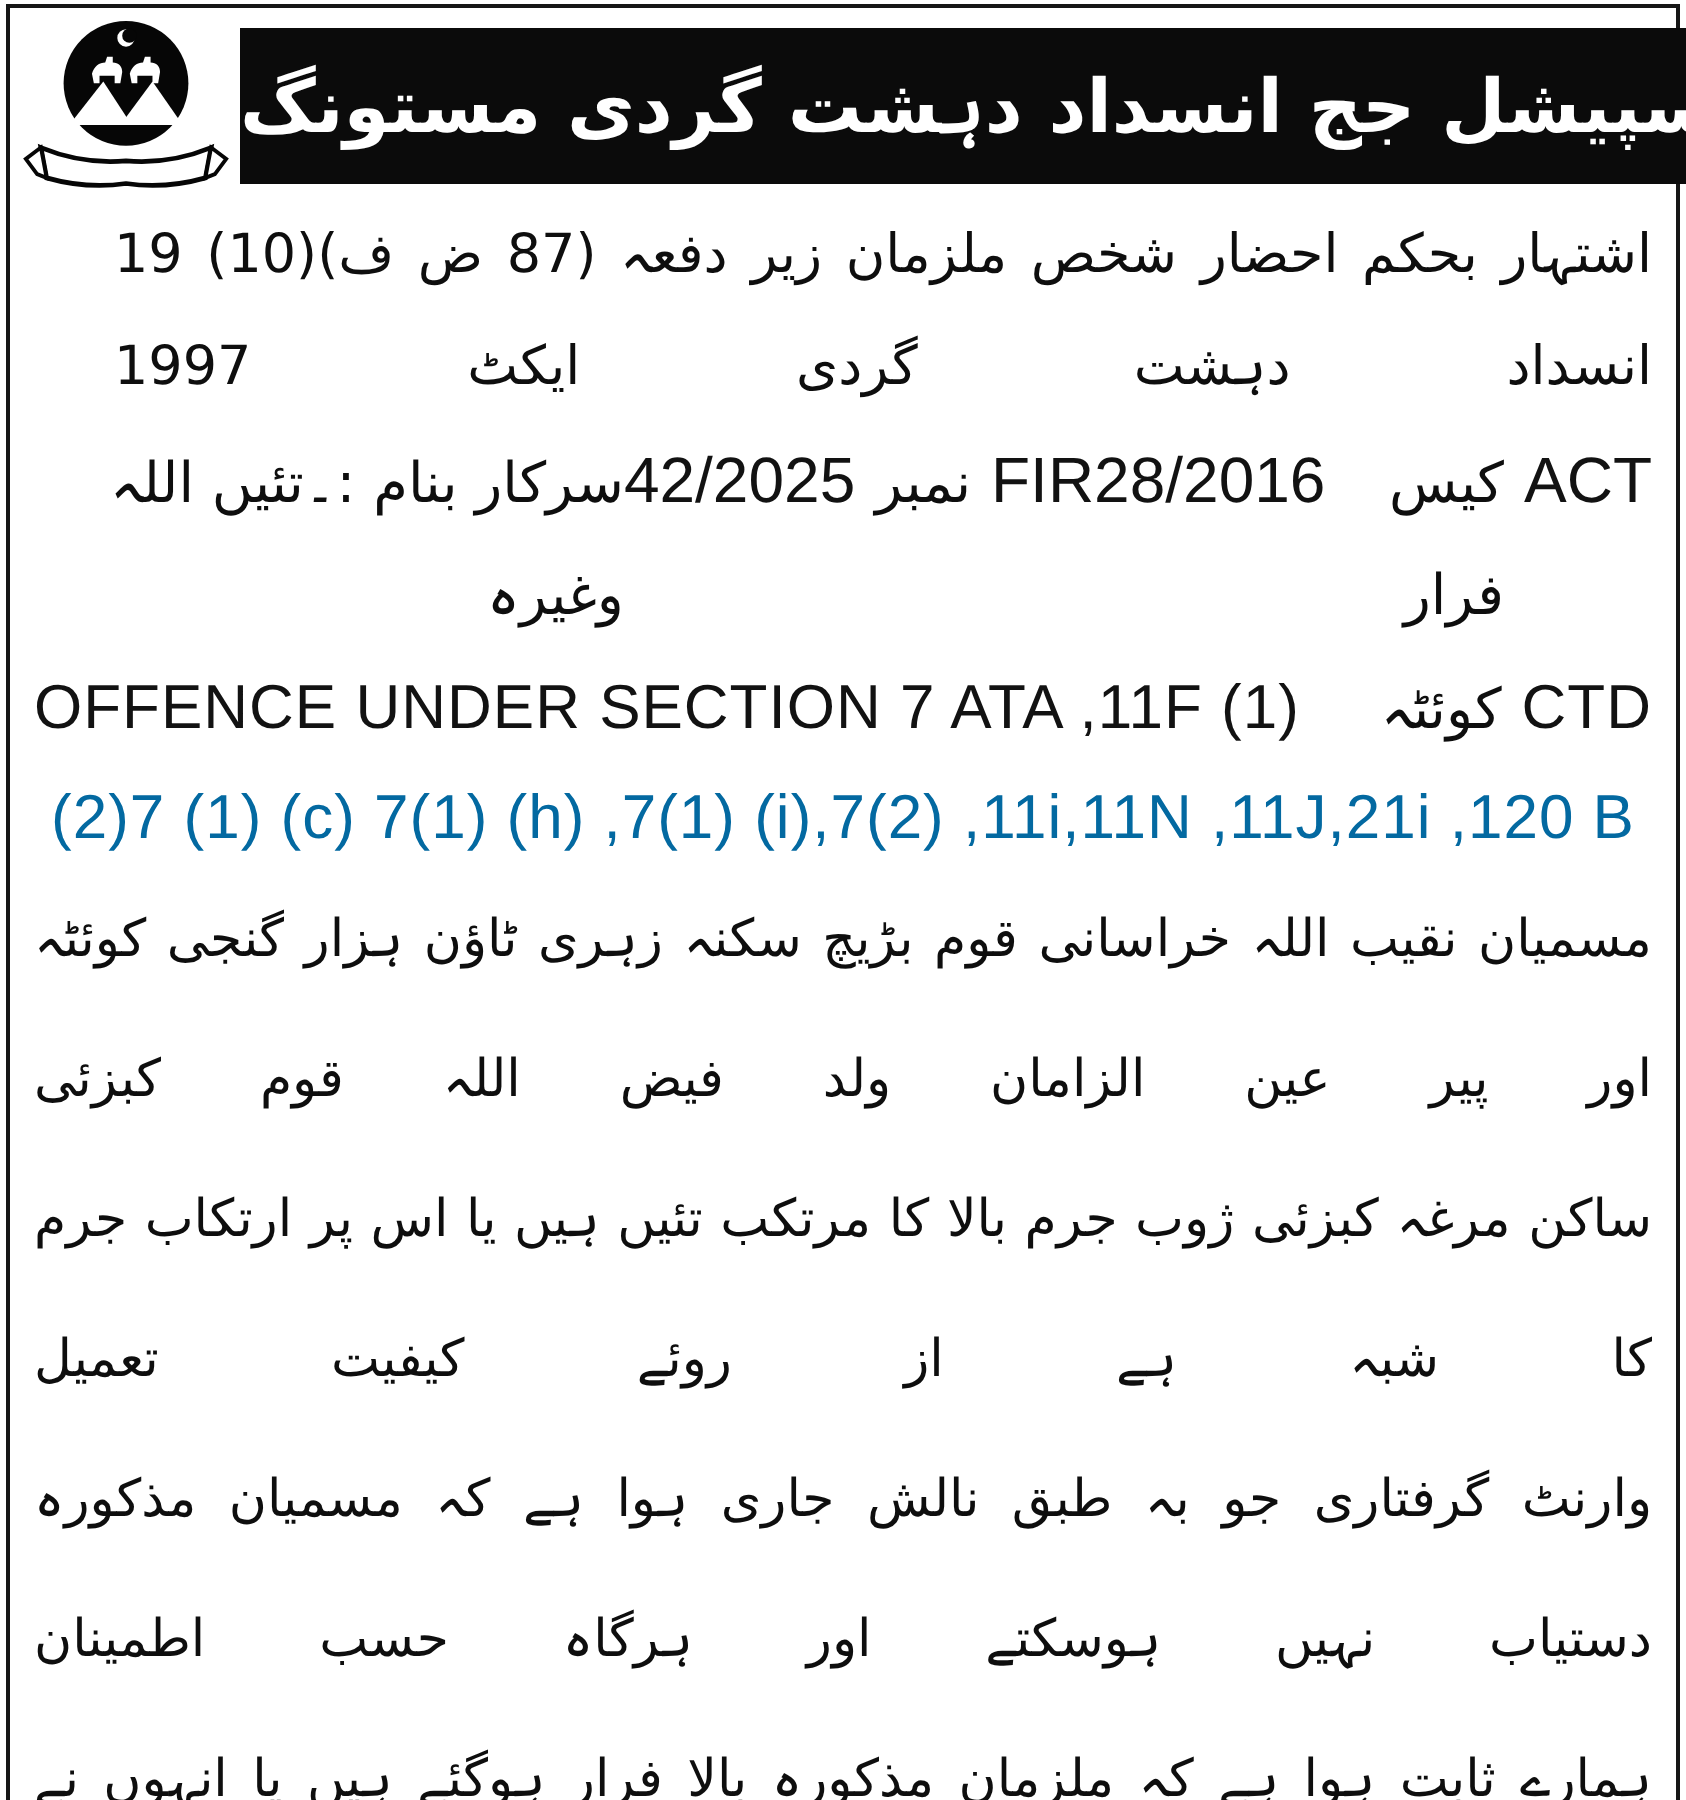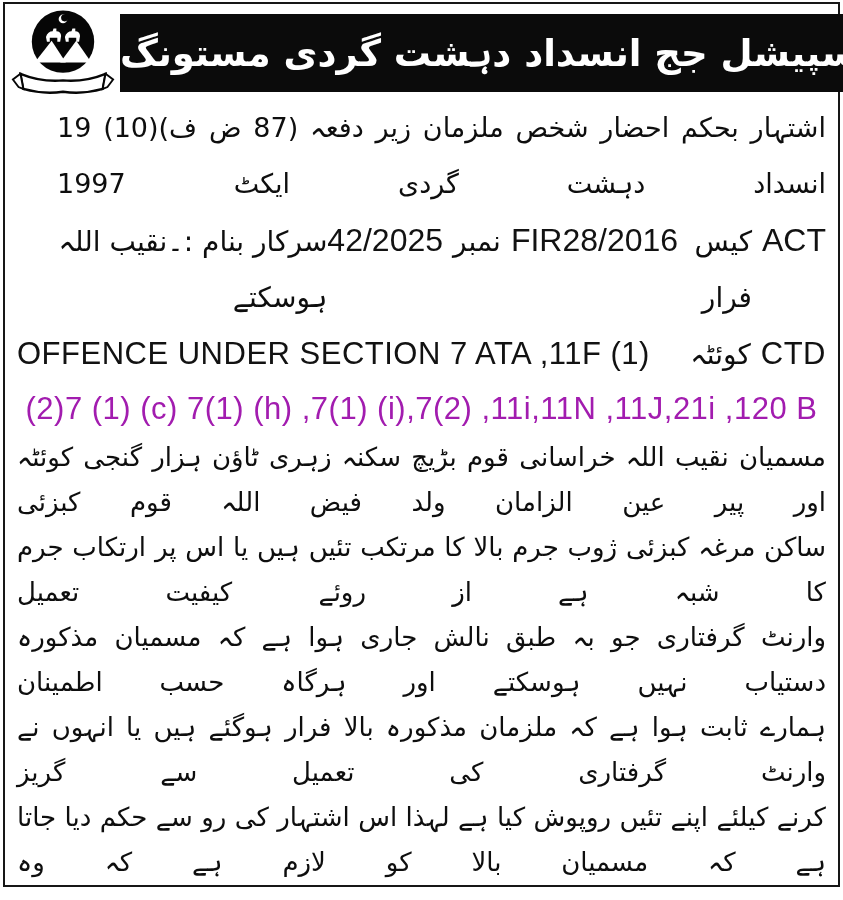--- a/index.html
+++ b/index.html
@@ -10,22 +10,22 @@
   .emblem{flex:0 0 auto;display:flex;align-items:center;justify-content:center;}
   .title-bar{flex:1 1 auto;background:#0b0b0b;height:78px;margin:0 5px;display:flex;align-items:center;justify-content:center;}
   .title-bar .t{color:#fff;font-size:37px;font-weight:bold;direction:rtl;white-space:nowrap;}
   
   .u{direction:rtl;unicode-bidi:plaintext;}
   .line1{direction:rtl;font-size:27px;line-height:56px;padding:0 12px;text-align:justify;text-align-last:justify;margin-left:40px;}
   .case-row,.off-row{display:flex;direction:rtl;justify-content:space-between;align-items:baseline;padding:0 12px;line-height:56px;font-size:28px;}
   .tok{display:flex;direction:rtl;gap:10px;align-items:baseline;}
   .lat{font-family:Liberation Sans, sans-serif;font-size:32px;color:#121212;}
   .off-row .lat{font-size:31px;letter-spacing:.5px;text-align:right;}
-  .sections{direction:ltr;text-align:center;font-family:"Liberation Sans",sans-serif;font-size:31px;line-height:52px;color:#a21caf;letter-spacing:.5px;}
-  .body-line{direction:rtl;font-size:26px;line-height:45px;padding:0 12px;text-align:justify;text-align-last:justify;}
+  .sections{direction:ltr;text-align:center;font-family:"Liberation Sans",sans-serif;font-size:31px;line-height:52px;color:#0369a1;letter-spacing:.5px;}
+  .body-line{direction:rtl;font-size:26px;line-height:70px;padding:0 12px;text-align:justify;text-align-last:justify;}
   svg{display:block;}
 </style>
 </head>
 <body>
 
 <div class="ad">
 
   <div class="hdr">
     <div class="emblem">
       <svg width="104" height="92" viewBox="0 0 110 96">
@@ -54,21 +54,21 @@
     <span class="tok">
       <span class="lat">ACT</span>
       <span class="u">کیس فرار</span>
       <span class="lat">28/2016</span>
     </span>
     <span class="tok">
       <span class="lat">FIR</span>
       <span class="u">نمبر</span>
       <span class="lat">42/2025</span>
     </span>
-    <span class="u">سرکار بنام :۔نقیب اللہ ہوسکتے</span>
+    <span class="u">سرکار بنام :۔تئیں اللہ وغیرہ</span>
   </div>
 
   <div class="off-row">
     <span class="tok">
       <span class="lat">CTD</span>
       <span class="u">کوئٹہ</span>
     </span>
     <span class="lat">OFFENCE UNDER SECTION 7 ATA ,11F (1)</span>
   </div>
 

